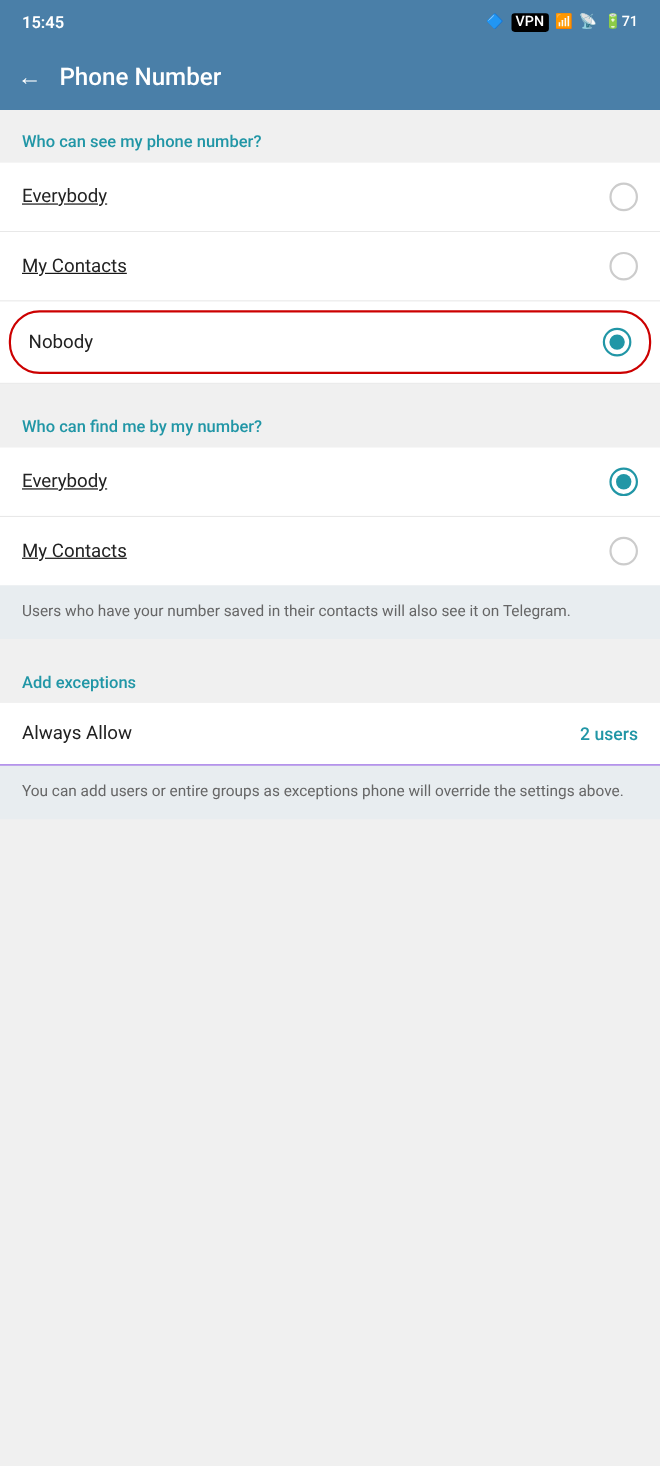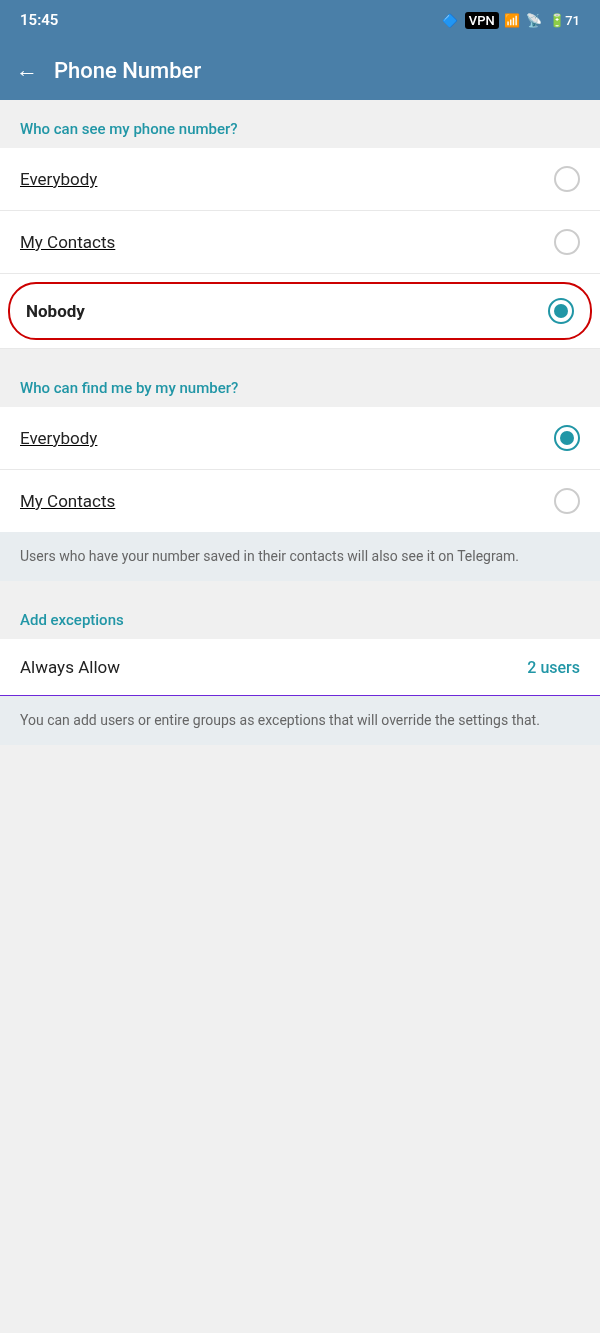--- a/index.html
+++ b/index.html
@@ -106,21 +106,20 @@
     }
     .nobody-row-wrapper {
       background: white;
       padding: 8px 0;
       border-bottom: 1px solid #e8e8e8;
     }
     .nobody-label-group {
       display: flex;
       align-items: center;
       gap: 12px;
-      font-weight: bold;
     }
     .nobody-annotation {
       font-size: 14px;
       color: #cc0000;
     }
 
     
     .radio {
       width: 26px;
       height: 26px;
@@ -260,17 +259,17 @@
 
   <div class="section-gap"></div>
 
   <div class="section-header">Add exceptions</div>
 
   <div class="exceptions-row">
     <span class="exceptions-label">Always Allow</span>
     <span class="exceptions-value">2 users</span>
   </div>
 
-  <div class="bottom-info">You can add users or entire groups as exceptions that will override the settings that.</div>
+  <div class="bottom-info">You can add users or entire groups as exceptions phone will override the settings above.</div>
 
   <div class="remaining-space"></div>
 
 </div>
 
 </body></html>

